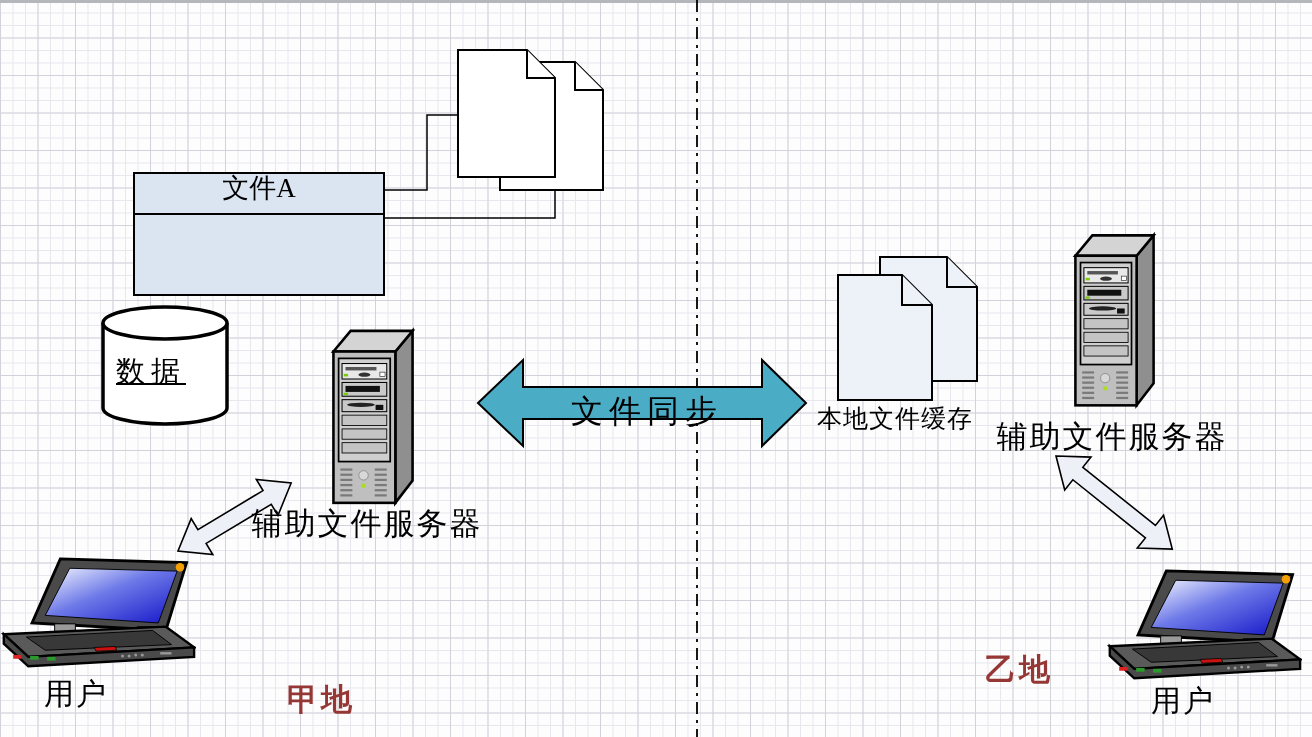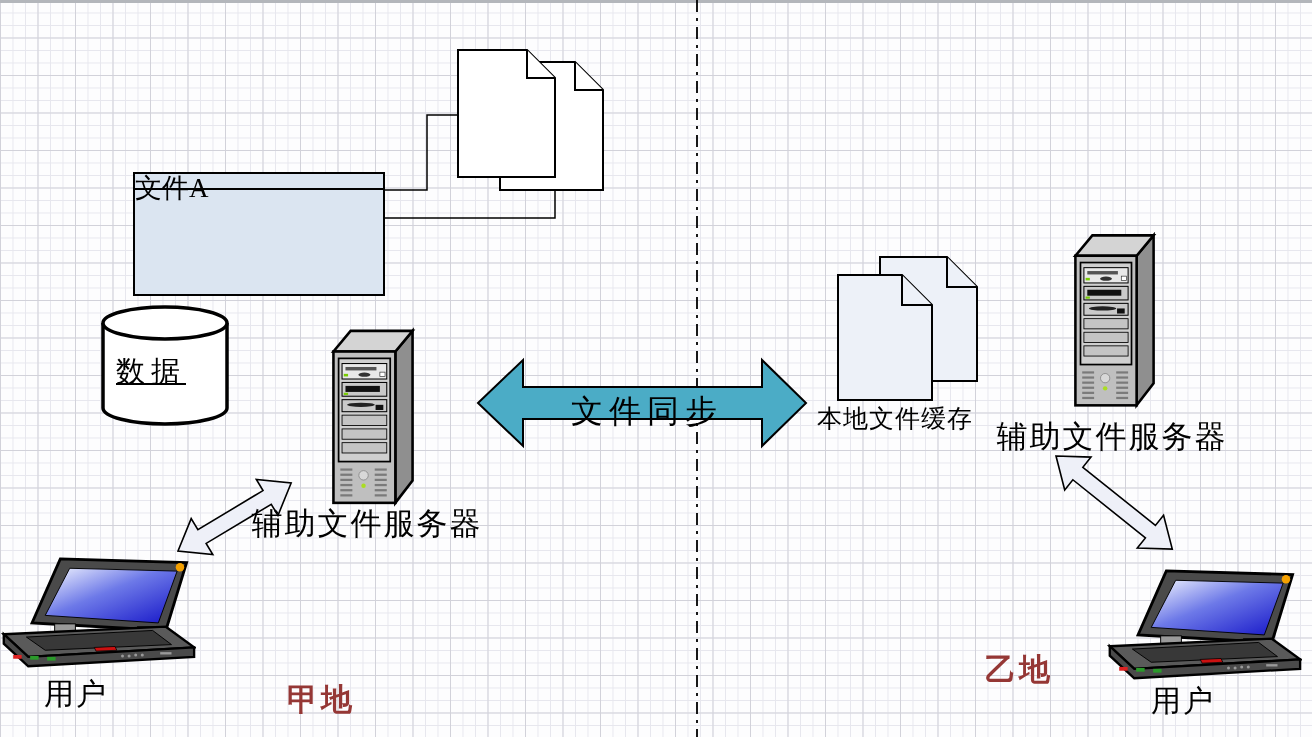--- a/index.html
+++ b/index.html
@@ -16,22 +16,22 @@
   }
   .topbar{position:absolute;left:0;top:0;width:100%;height:3px;background:#b3b6bb;}
   .layer{position:absolute;left:0;top:0;}
   .label{position:absolute;color:#000;white-space:nowrap;line-height:1.1;}
   .lbl-center{transform:translateX(-50%);}
   .file-table{
     position:absolute;left:133px;top:172px;width:252px;height:124px;
     box-sizing:border-box;background:#dbe5f1;border:2px solid #000;
   }
   .file-row{
-    box-sizing:border-box;height:16px;border-bottom:2px solid #000;
-    font-size:27px;line-height:29px;overflow:visible;
+    box-sizing:border-box;height:41px;border-bottom:2px solid #000;
+    text-align:center;font-size:27px;line-height:29px;overflow:visible;
   }
   .file-row:last-child{border-bottom:none;}
   .region-label{font-weight:bold;font-size:31px;color:#953735;letter-spacing:3px;}
   .t-sync{font-size:32px;letter-spacing:6px;}
   .t-server{font-size:31px;letter-spacing:2px;text-align:right;}
   .t-cache{font-size:25px;letter-spacing:1px;}
   .t-db{font-size:29px;letter-spacing:6px;}
   .t-user{font-size:30px;letter-spacing:2px;margin-left:12px;}
 </style>
 </head>

